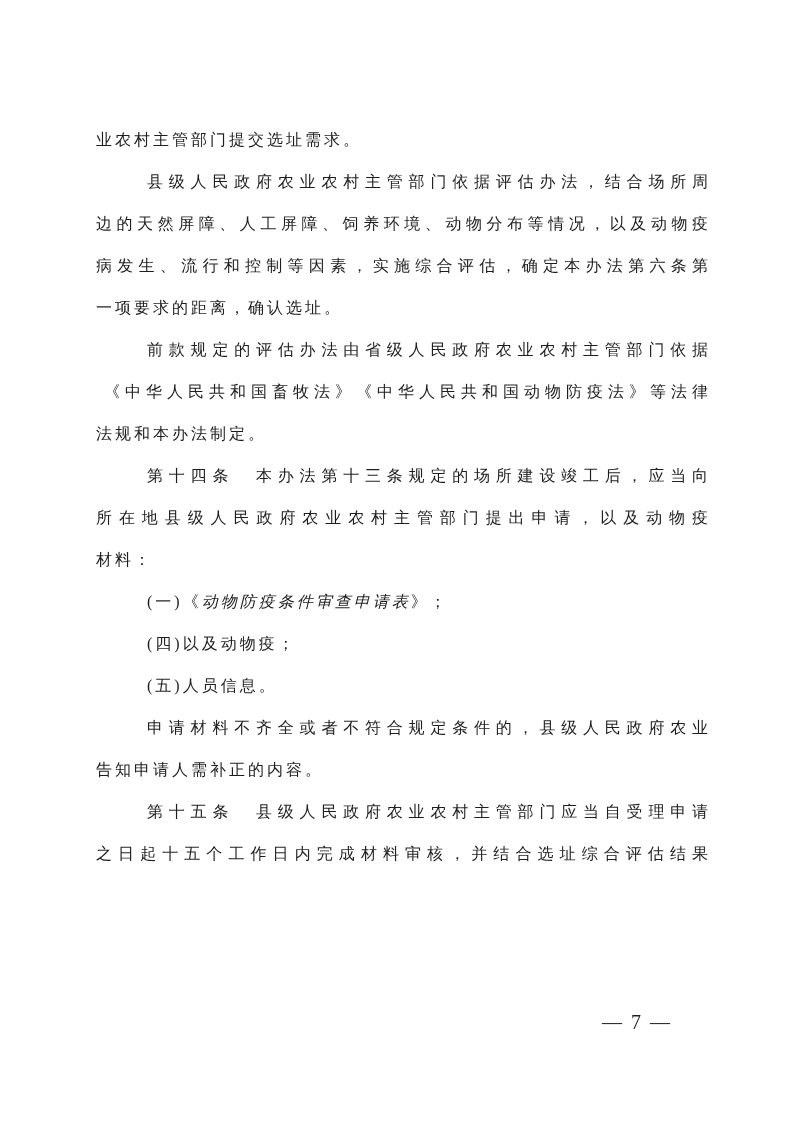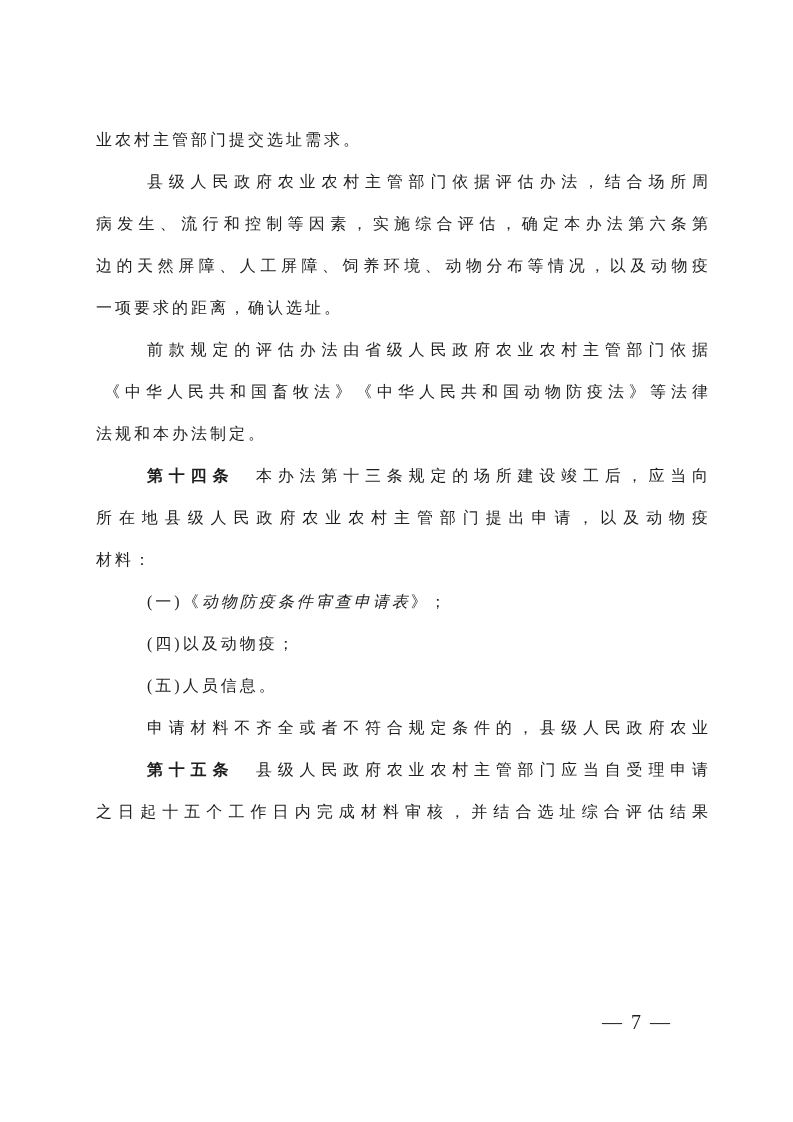--- a/index.html
+++ b/index.html
@@ -41,21 +41,21 @@
   .text-line.hang {
     text-indent: -8px;
     margin-left: 16px;
   }
   .seg-normal {
     font-family: "Liberation Serif", "DejaVu Serif", serif;
     font-weight: 400;
   }
   .seg-bold {
     font-family: "Liberation Sans", "DejaVu Sans", sans-serif;
-    font-weight: 700;
+    font-weight: 400;
   }
   .seg-kaiti {
     font-style: italic;
   }
   .page-number {
     position: absolute;
     left: 602px;
     top: 1009px;
     height: 26px;
     line-height: 26px;
@@ -64,30 +64,31 @@
     font-family: "Liberation Serif", "DejaVu Serif", serif;
   }
 </style>
 </head>
 <body>
 
 <div class="page" style="background: rgb(255, 255, 255); color: rgb(30, 30, 30);">
   <div class="body-text">
       <div class="text-line"><span class="seg-normal">业农村主管部门提交选址需求。</span></div>
       <div class="text-line justify indent"><span class="seg-normal">县级人民政府农业农村主管部门依据评估办法，结合场所周</span></div>
+      <div class="text-line justify"><span class="seg-normal">边的天然屏障、人工屏障、饲养环境、动物分布等情况，以及动物疫</span></div>
       <div class="text-line justify"><span class="seg-normal">病发生、流行和控制等因素，实施综合评估，确定本办法第六条第</span></div>
-      <div class="text-line justify"><span class="seg-normal">边的天然屏障、人工屏障、饲养环境、动物分布等情况，以及动物疫</span></div>
       <div class="text-line"><span class="seg-normal">一项要求的距离，确认选址。</span></div>
       <div class="text-line justify indent"><span class="seg-normal">前款规定的评估办法由省级人民政府农业农村主管部门依据</span></div>
       <div class="text-line justify hang"><span class="seg-normal">《中华人民共和国畜牧法》《中华人民共和国动物防疫法》等法律</span></div>
       <div class="text-line"><span class="seg-normal">法规和本办法制定。</span></div>
       <div class="text-line justify indent"><span class="seg-bold">第十四条</span><span class="seg-normal">　本办法第十三条规定的场所建设竣工后，应当向</span></div>
       <div class="text-line justify"><span class="seg-normal">所在地县级人民政府农业农村主管部门提出申请，以及动物疫</span></div>
       <div class="text-line"><span class="seg-normal">材料：</span></div>
       <div class="text-line indent"><span class="seg-normal">(一)《</span><span class="seg-kaiti">动物防疫条件审查申请表</span><span class="seg-normal">》；</span></div>
       <div class="text-line indent"><span class="seg-normal">(四)以及动物疫；</span></div>
       <div class="text-line indent"><span class="seg-normal">(五)人员信息。</span></div>
       <div class="text-line justify indent"><span class="seg-normal">申请材料不齐全或者不符合规定条件的，县级人民政府农业</span></div>
+      <div class="text-line"><span class="seg-normal">告知申请人需补正的内容。</span></div>
       <div class="text-line justify indent"><span class="seg-bold">第十五条</span><span class="seg-normal">　县级人民政府农业农村主管部门应当自受理申请</span></div>
       <div class="text-line justify"><span class="seg-normal">之日起十五个工作日内完成材料审核，并结合选址综合评估结果</span></div>
     </div>
   <div class="page-number">— 7 —</div>
 </div>
 
 </body></html>

